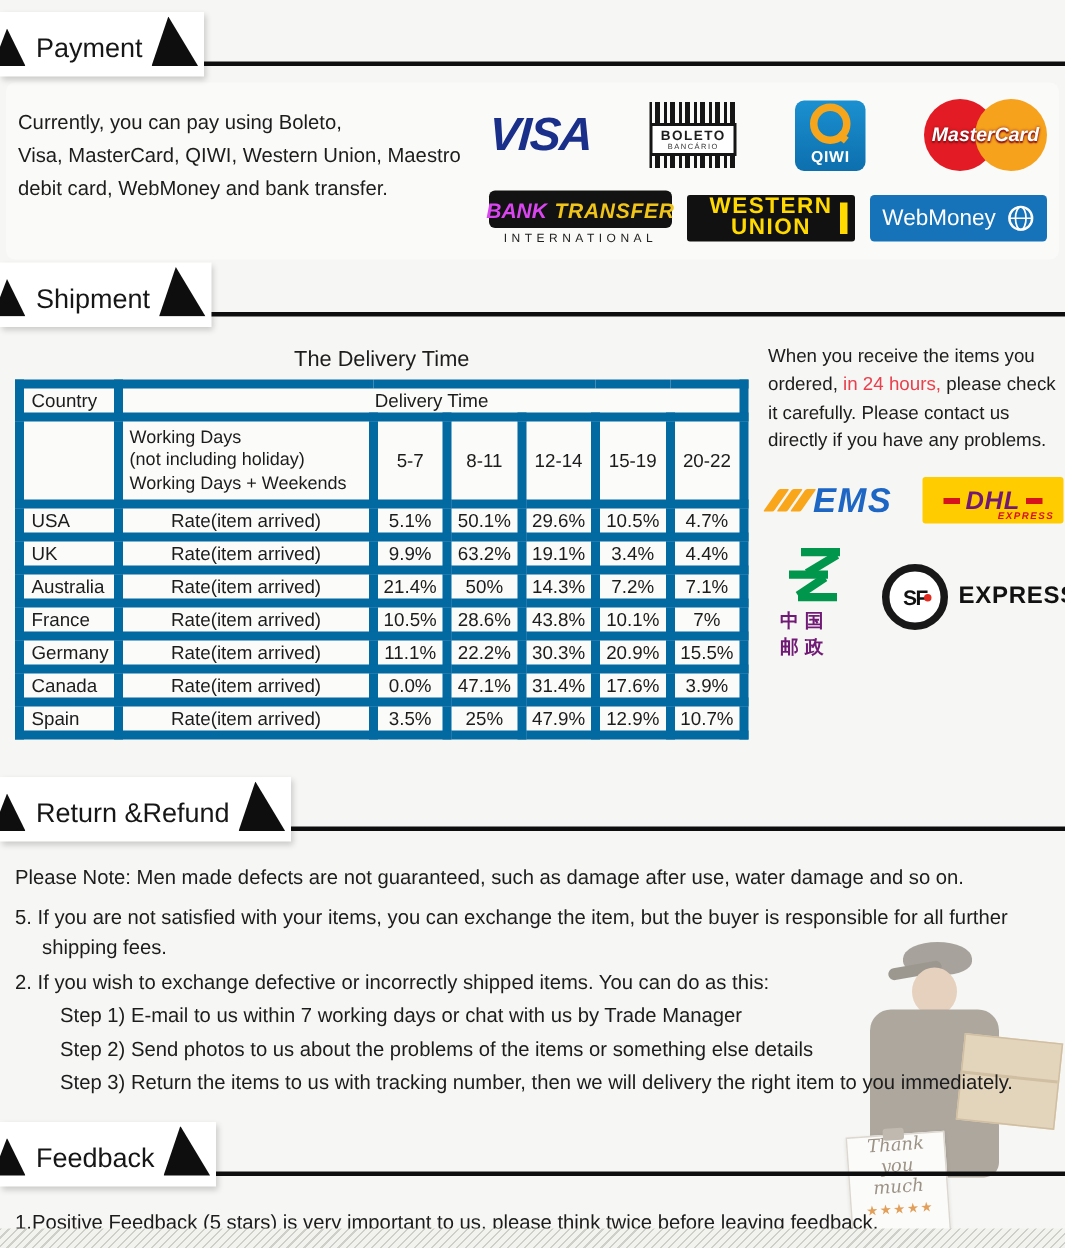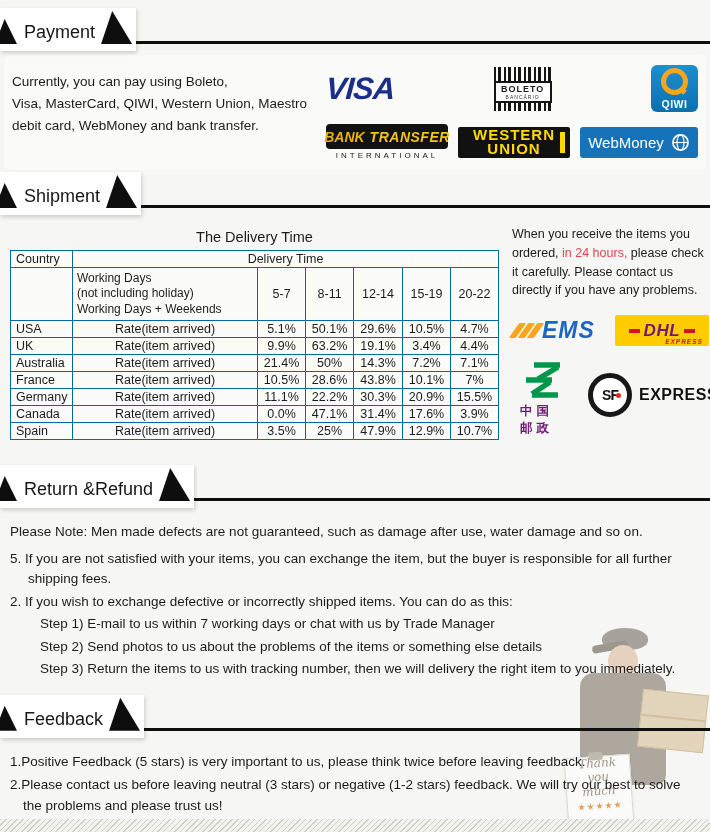--- a/index.html
+++ b/index.html
@@ -36,36 +36,36 @@
   .qiwi-q{width:17px;height:17px;border:5px solid #f7a61b;border-radius:50%;position:relative;}
   .qiwi-q::after{content:"";position:absolute;right:-3px;bottom:-3px;width:7px;height:5px;background:#f7a61b;transform:rotate(40deg);}
   .qiwi-txt{color:#fff;font-weight:bold;font-size:10.5px;margin-top:3px;letter-spacing:.5px;}
   .mc{position:relative;width:82px;height:50px;}
   .mc-red{position:absolute;left:0;top:1px;width:48px;height:48px;border-radius:50%;background:#e21b24;}
   .mc-org{position:absolute;right:0;top:1px;width:48px;height:48px;border-radius:50%;background:#f6a21d;}
   .mc-txt{position:absolute;left:0;right:0;top:17px;text-align:center;color:#fff;font-style:italic;font-weight:bold;
           font-size:13px;z-index:3;text-shadow:0 0 2px #8a1016,0 1px 1px #8a1016;}
   .bankt{display:flex;flex-direction:column;align-items:center;}
   .bankt-box{background:#121212;border-radius:4px;width:122px;height:25px;display:flex;align-items:center;justify-content:center;gap:5px;}
-  .bankt-box .w1{color:#eab308;font-weight:bold;font-style:italic;font-size:14px;}
+  .bankt-box .w1{color:#d946ef;font-weight:bold;font-style:italic;font-size:14px;}
   .bankt-box .w2{color:#f0c419;font-weight:bold;font-style:italic;font-size:14px;letter-spacing:.5px;}
   .bankt-sub{font-size:8px;letter-spacing:3px;color:#222;margin-top:2px;}
   .wu{position:relative;background:#111;width:112px;height:31px;display:flex;flex-direction:column;align-items:center;justify-content:center;border-radius:2px;}
   .wu span{color:#ffd900;font-weight:bold;font-size:15px;line-height:.95;letter-spacing:1px;}
   .wu-bar{position:absolute;right:5px;top:5px;bottom:5px;width:5px;background:#ffd900;}
   .wm{background:#1673b9;width:118px;height:31px;border-radius:3px;display:flex;align-items:center;justify-content:center;gap:7px;}
   .wm-txt{color:#fff;font-size:15px;}
 
   
   .intro{margin:13px 0 0 11px;font-size:13.5px;}
   .ship-flex{display:flex;margin:10px 0 0 10px;}
   .tbl-col{width:492px;}
   .tbl-title{text-align:center;font-size:14.5px;margin:4px 0 5px 0;}
   table.dtable{border-collapse:collapse;width:489px;background:#fbfbfa;}
-  .dtable td{border:1px solid #0369a1;font-size:12.5px;padding:1px 4px;}
+  .dtable td{border:6px solid #0369a1;font-size:12.5px;padding:1px 4px;}
   .dtable .hdr{text-align:center;}
   .dtable .wd{font-size:12px;line-height:1.28;padding:3px 4px;}
   .dtable .c{text-align:center;}
   .dtable .country{padding-left:5px;}
   .note-col{width:198px;padding-left:13px;}
   .note{font-size:12.5px;line-height:1.5;}
   .note .red{color:#e8414d;}
   .carriers{margin-top:15px;}
   .car-row{display:flex;align-items:center;}
   .car-row1{gap:20px;margin-left:2px;}
@@ -158,20 +158,25 @@
             <div class="boleto-box">
               <span class="b1">BOLETO</span>
               <span class="b2">BANCÁRIO</span>
             </div>
             <div class="bars short"></div>
           </div>
           <div class="qiwi">
             <div class="qiwi-q"></div>
             <div class="qiwi-txt">QIWI</div>
           </div>
+          <div class="mc">
+            <div class="mc-red"></div>
+            <div class="mc-org"></div>
+            <div class="mc-txt">MasterCard</div>
+          </div>
         </div>
         <div class="logo-row">
           <div class="bankt">
             <div class="bankt-box">
               <span class="w1">BANK</span>
               <span class="w2">TRANSFER</span>
             </div>
             <div class="bankt-sub">INTERNATIONAL</div>
           </div>
           <div class="wu">

